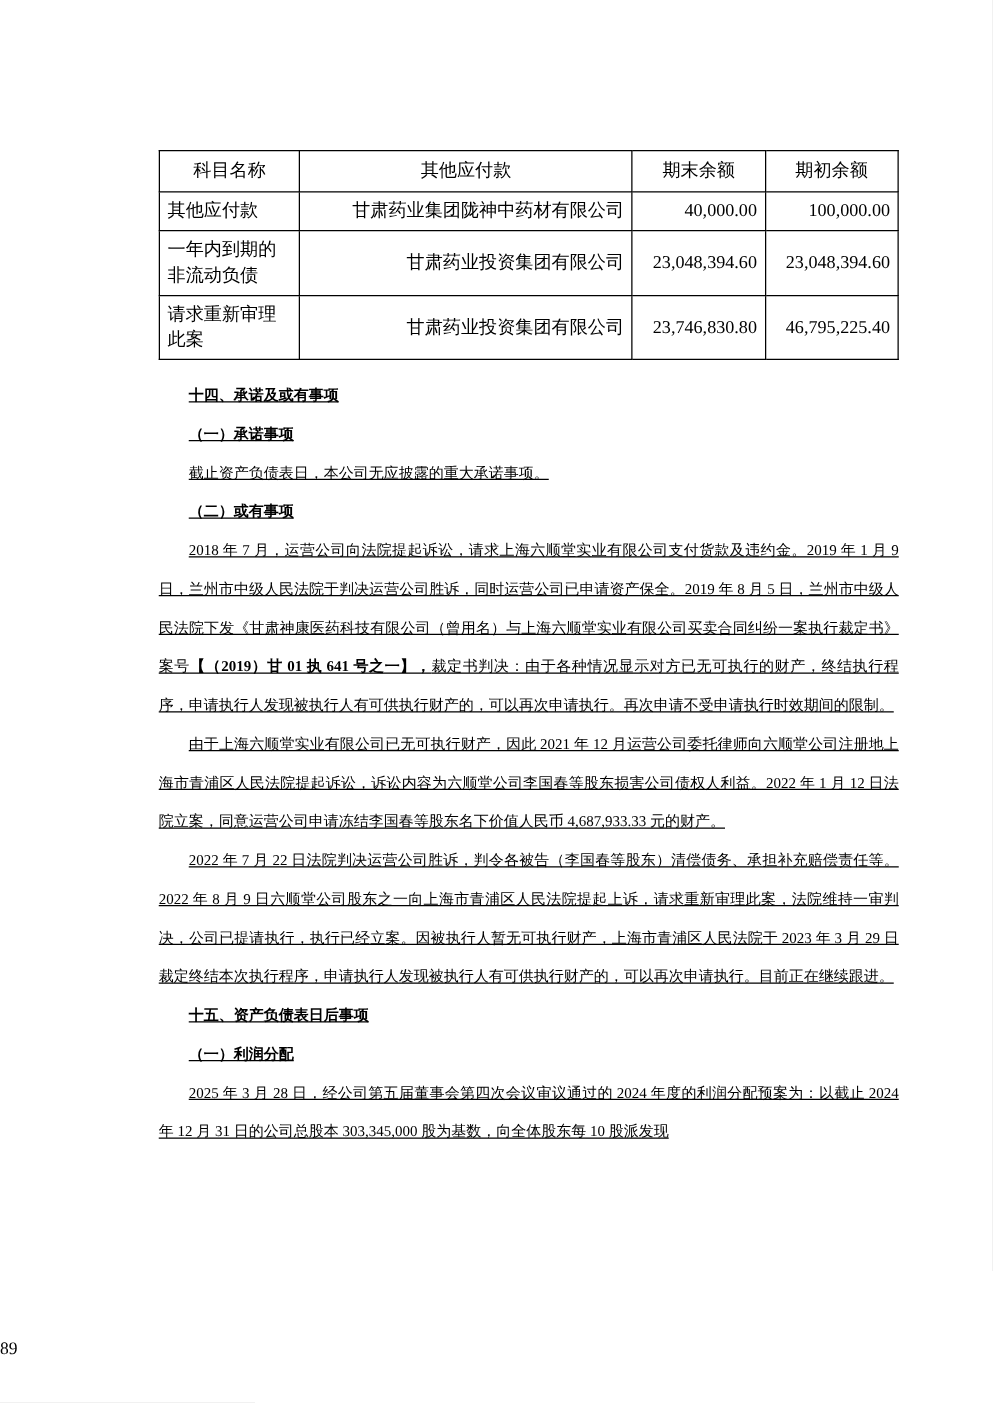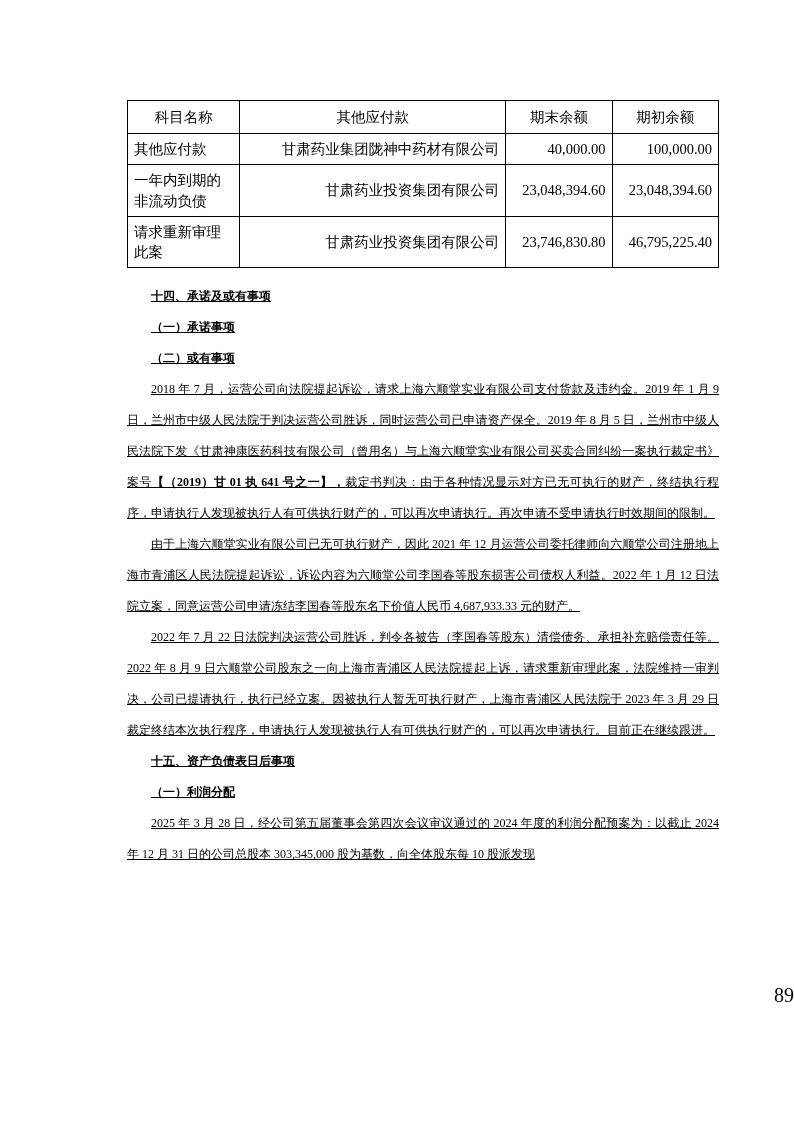--- a/index.html
+++ b/index.html
@@ -17,20 +17,21 @@
     position: absolute;
     left: 127px;
     top: 100px;
     width: 592px;
   }
   table.fin-table {
     width: 100%;
     border-collapse: collapse;
     table-layout: fixed;
     font-size: 14.5px;
+    margin-top: 20px;
   }
   table.fin-table th, table.fin-table td {
     border: 1px solid #000;
     padding: 5px 6px;
     vertical-align: middle;
     font-weight: normal;
     line-height: 1.4;
     word-break: break-all;
   }
   col.c1 { width: 19%; }
@@ -46,25 +47,25 @@
     margin: 0;
     font-size: 12px;
     line-height: 31px;
     text-align: justify;
     text-indent: 2em;
     text-decoration: underline;
   }
   .body-text h2, .body-text h3 { font-weight: bold; }
   .page-number {
     position: absolute;
-    top: 984px;
+    top: 1072px;
     left: 0;
     width: 100%;
-    text-align: right;
-    font-size: 20px;
+    text-align: left;
+    font-size: 14px;
   }
   b.inline-bold { font-weight: bold; }
 </style>
 </head>
 <body>
 
 <div class="page">
   <div class="content">
 
     <table class="fin-table">
@@ -100,20 +101,21 @@
           <td class="party">甘肃药业投资集团有限公司</td>
           <td class="amount">23,746,830.80</td>
           <td class="amount">46,795,225.40</td>
         </tr>
       </tbody>
     </table>
 
     <div class="body-text">
       <h2>十四、承诺及或有事项</h2>
       <h3>（一）承诺事项</h3>
+      <p>截止资产负债表日，本公司无应披露的重大承诺事项。</p>
       <h3>（二）或有事项</h3>
       <p><span>2018 年 7 月，运营公司向法院提起诉讼，请求上海六顺堂实业有限公司支付货款及违约金。2019 年 1 月 9 日，兰州市中级人民法院于判决运营公司胜诉，同时运营公司已申请资产保全。2019 年 8 月 5 日，兰州市中级人民法院下发《甘肃神康医药科技有限公司（曾用名）与上海六顺堂实业有限公司买卖合同纠纷一案执行裁定书》案号</span><b class="inline-bold">【（2019）甘 01 执 641 号之一】，</b><span>裁定书判决：由于各种情况显示对方已无可执行的财产，终结执行程序，申请执行人发现被执行人有可供执行财产的，可以再次申请执行。再次申请不受申请执行时效期间的限制。</span></p>
       <p>由于上海六顺堂实业有限公司已无可执行财产，因此 2021 年 12 月运营公司委托律师向六顺堂公司注册地上海市青浦区人民法院提起诉讼，诉讼内容为六顺堂公司李国春等股东损害公司债权人利益。2022 年 1 月 12 日法院立案，同意运营公司申请冻结李国春等股东名下价值人民币 4,687,933.33 元的财产。</p>
       <p>2022 年 7 月 22 日法院判决运营公司胜诉，判令各被告（李国春等股东）清偿债务、承担补充赔偿责任等。2022 年 8 月 9 日六顺堂公司股东之一向上海市青浦区人民法院提起上诉，请求重新审理此案，法院维持一审判决，公司已提请执行，执行已经立案。因被执行人暂无可执行财产，上海市青浦区人民法院于 2023 年 3 月 29 日裁定终结本次执行程序，申请执行人发现被执行人有可供执行财产的，可以再次申请执行。目前正在继续跟进。</p>
       <h2>十五、资产负债表日后事项</h2>
       <h3>（一）利润分配</h3>
       <p>2025 年 3 月 28 日，经公司第五届董事会第四次会议审议通过的 2024 年度的利润分配预案为：以截止 2024 年 12 月 31 日的公司总股本 303,345,000 股为基数，向全体股东每 10 股派发现</p>
     </div>
 
   </div>

